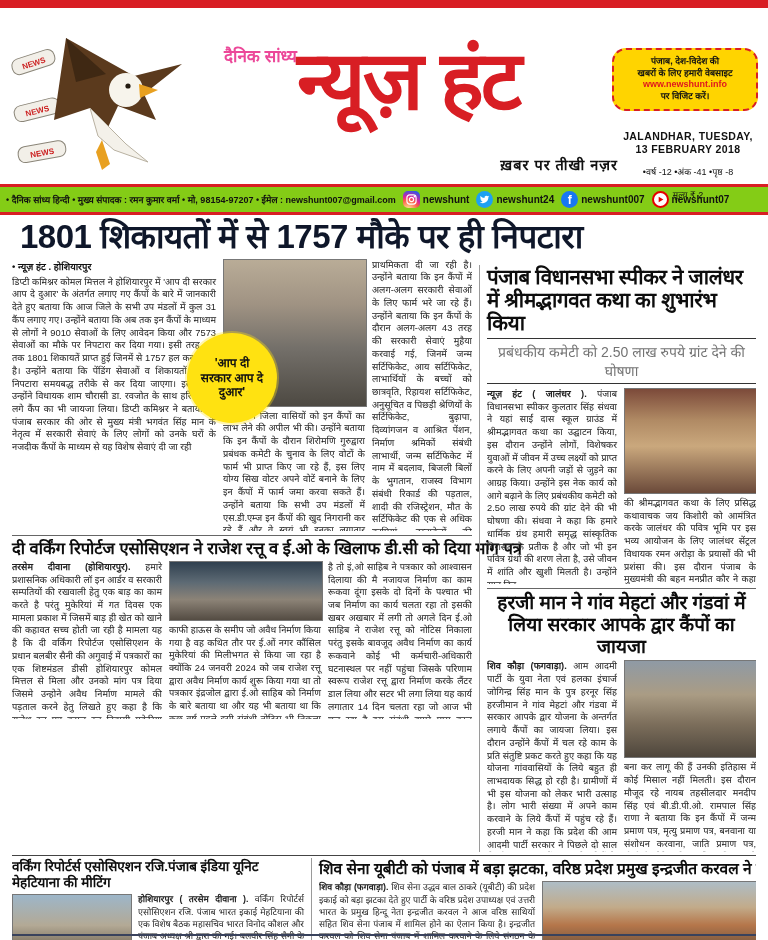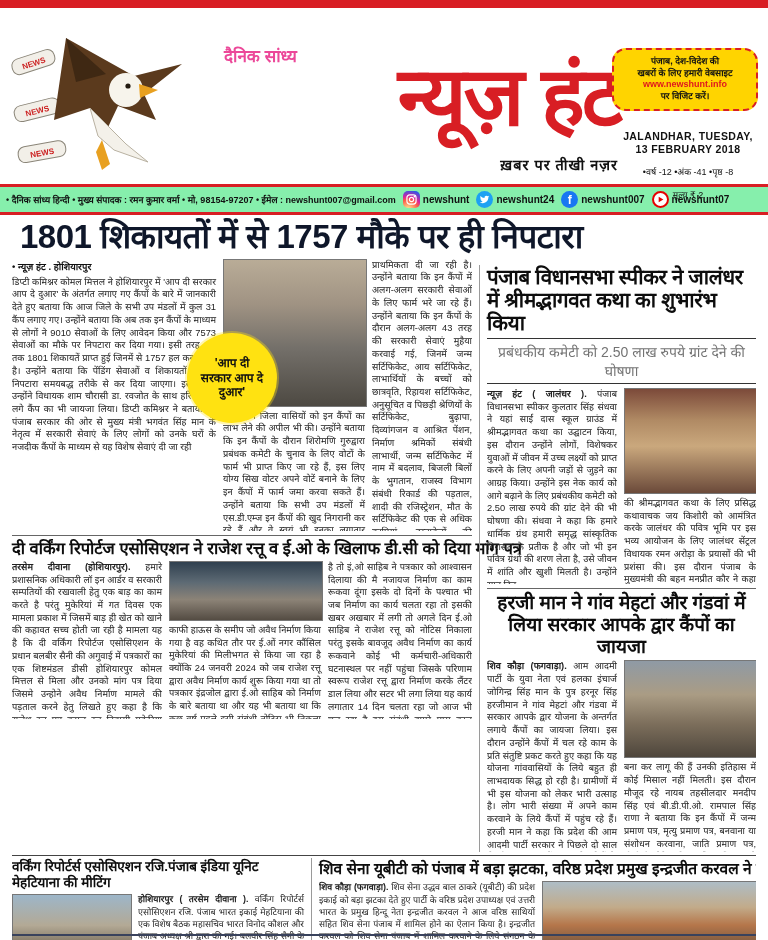--- a/index.html
+++ b/index.html
@@ -6,34 +6,34 @@
   body{
     width:768px;height:940px;background:#ffffff;position:relative;overflow:hidden;
     font-family:"Liberation Sans","DejaVu Sans",sans-serif;color:#1b1b1b;
     -webkit-font-smoothing:antialiased;
   }
   .topbar{height:8px;background:#d81e24;}
   
   .masthead{position:relative;height:176px;background:#fff;}
   .eagle-wrap{position:absolute;left:6px;top:16px;width:180px;height:152px;}
   .daily-label{position:absolute;left:224px;top:36px;font-size:17px;font-weight:bold;color:#ec4899;}
-  .logo{position:absolute;left:196px;top:30px;width:424px;text-align:right;
-        font-size:82px;font-weight:bold;color:#d81e24;line-height:1.05;letter-spacing:-3px;white-space:nowrap;margin-top:16px;}
+  .logo{position:absolute;left:196px;top:30px;width:424px;text-align:center;
+        font-size:82px;font-weight:bold;color:#d81e24;line-height:1.05;letter-spacing:-3px;white-space:nowrap;}
   .tagline{position:absolute;left:400px;top:146px;width:218px;text-align:right;
            font-weight:bold;font-size:14.5px;color:#111;letter-spacing:1px;}
   .webbox{position:absolute;right:10px;top:40px;width:134px;background:#ffd400;
           border:2px dashed #d81e24;border-radius:14px;padding:6px 4px;text-align:center;
           font-size:9px;font-weight:bold;line-height:1.3;color:#111;}
   .webbox .url{color:#e0181e;}
   .dateblock{position:absolute;right:4px;top:122px;width:152px;text-align:center;color:#111;}
   .dateblock .d1{font-weight:bold;font-size:10.5px;letter-spacing:.4px;line-height:1.25;}
   .dateblock .meta{font-size:9px;margin-top:11px;line-height:1.3;}
   
   .infobar{height:25px;border-top:3px solid #d81e24;border-bottom:3px solid #d81e24;
-           display:flex;align-items:center;padding:0 6px;gap:7px;background:#86efac;}
+           display:flex;align-items:center;padding:0 6px;gap:7px;background:#84cc16;}
   .infobar .left{font-weight:bold;font-size:9px;white-space:nowrap;color:#111;}
   .social{display:flex;align-items:center;gap:3px;font-weight:bold;font-size:10px;color:#111;white-space:nowrap;}
   .sicon{width:17px;height:17px;border-radius:50%;display:inline-flex;align-items:center;justify-content:center;flex:0 0 auto;}
   .sicon svg{display:block;}
   .ic-insta{background:radial-gradient(circle at 30% 110%,#fdf497 0%,#fd5949 45%,#d6249f 60%,#285AEB 90%);border-radius:5px;}
   .ic-tw{background:#1da1f2;}
   .ic-fb{background:#1877f2;color:#fff;font-size:12px;font-weight:bold;}
   .ic-yt{background:#fff;border:2px solid #e60000;width:13px;height:13px;}
   
   .content{padding:2px 12px 0;position:relative;}

